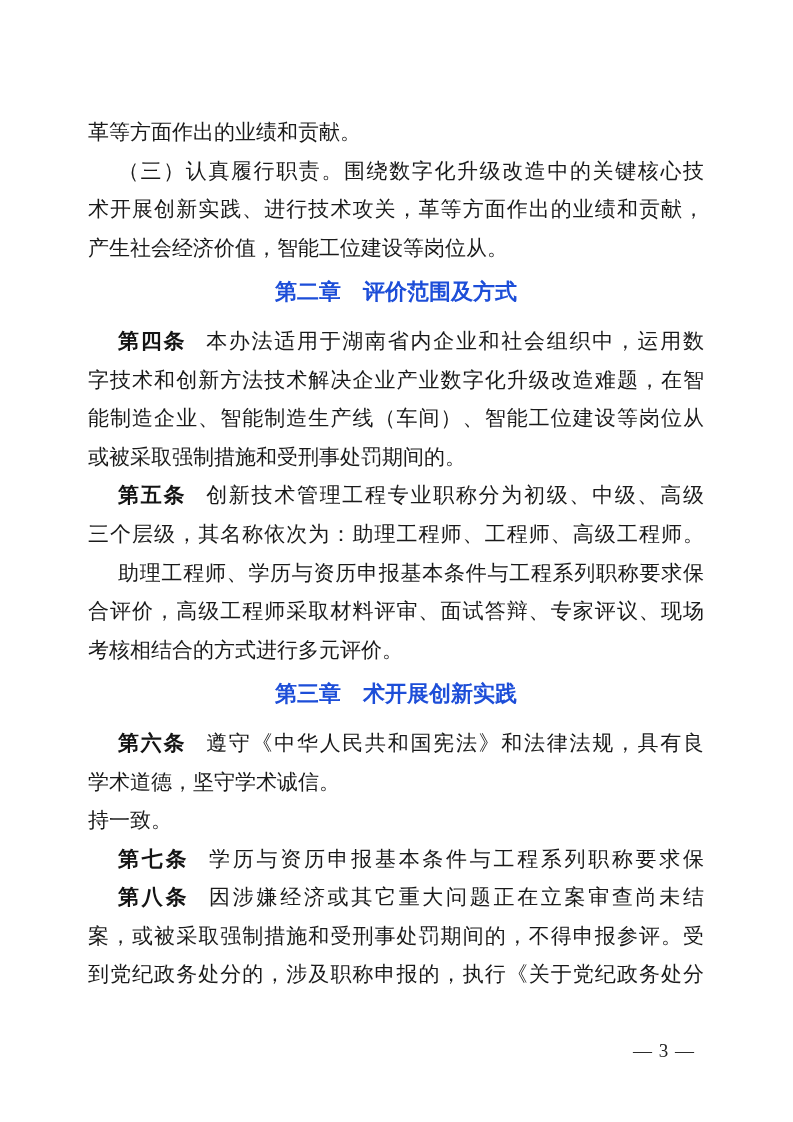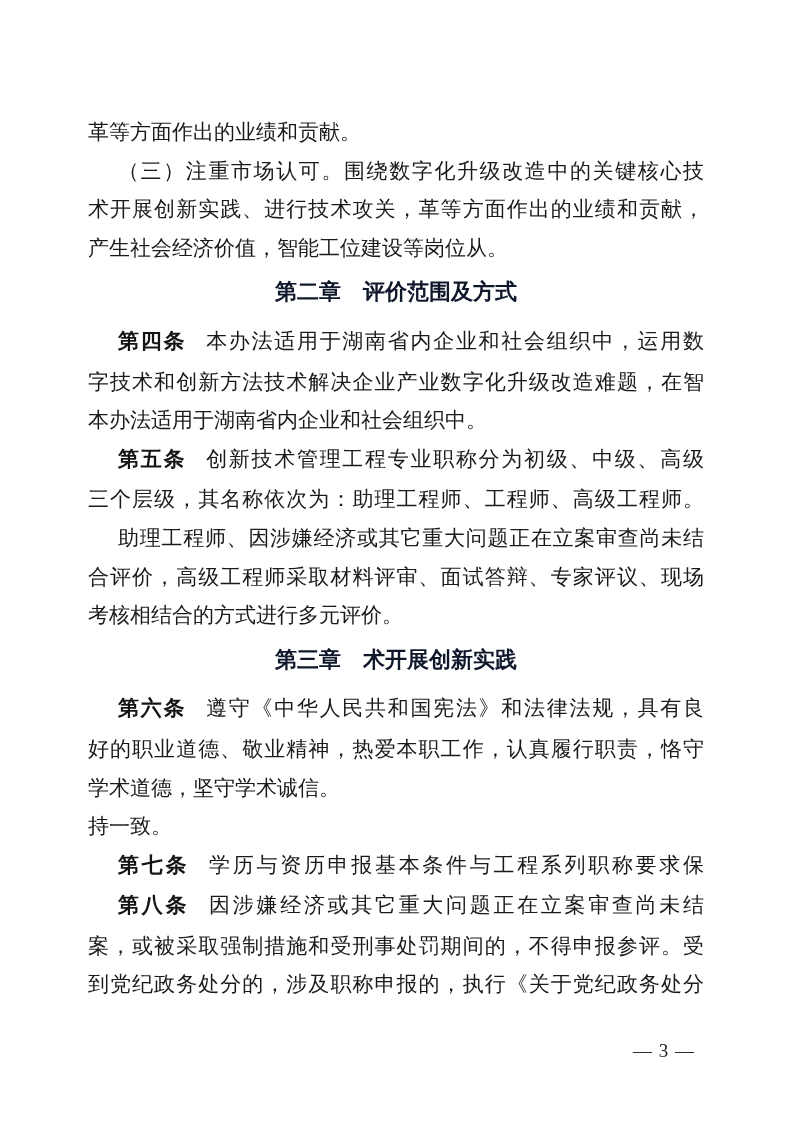--- a/index.html
+++ b/index.html
@@ -30,66 +30,66 @@
     text-align-last: left;
     white-space: normal;
   }
   .line.just {
     text-align-last: justify;
   }
   .line.indent {
     text-indent: 30px;
   }
   .term {
-    font-family: Liberation Mono, monospace;
+    font-family: Liberation Sans, sans-serif;
     font-weight: 700;
     padding-right: 20px;
     color: #141414;
   }
   .heading {
     font-family: "Liberation Sans", "DejaVu Sans", sans-serif;
     font-weight: 700;
     font-size: 22px;
     line-height: 38.6px;
     text-align: center;
     text-align-last: center;
     margin: 6px 0 10px 0;
-    color: #0f172a;
+    color: #1d4ed8;
   }
   .pagenum {
     position: absolute;
     right: 98px;
     top: 1040px;
     font-size: 19px;
     letter-spacing: 1px;
     color: #222222;
     font-family: "Liberation Serif", "DejaVu Serif", serif;
   }
 </style>
 </head>
 <body>
 
 <div class="sheet">
   <div class="doc">
       <div class="line">革等方面作出的业绩和贡献。</div>
-      <div class="line just indent">（三）注重市场认可。围绕数字化升级改造中的关键核心技</div>
+      <div class="line just indent">（三）认真履行职责。围绕数字化升级改造中的关键核心技</div>
       <div class="line just">术开展创新实践、进行技术攻关，革等方面作出的业绩和贡献，</div>
       <div class="line">产生社会经济价值，智能工位建设等岗位从。</div>
       <div class="heading">第二章　评价范围及方式</div>
       <div class="line just indent"><span class="term">第四条</span>本办法适用于湖南省内企业和社会组织中，运用数</div>
       <div class="line just">字技术和创新方法技术解决企业产业数字化升级改造难题，在智</div>
-      <div class="line">本办法适用于湖南省内企业和社会组织中。</div>
+      <div class="line just">能制造企业、智能制造生产线（车间）、智能工位建设等岗位从</div>
+      <div class="line">或被采取强制措施和受刑事处罚期间的。</div>
       <div class="line just indent"><span class="term">第五条</span>创新技术管理工程专业职称分为初级、中级、高级</div>
       <div class="line just">三个层级，其名称依次为：助理工程师、工程师、高级工程师。</div>
-      <div class="line just indent">助理工程师、因涉嫌经济或其它重大问题正在立案审查尚未结</div>
+      <div class="line just indent">助理工程师、学历与资历申报基本条件与工程系列职称要求保</div>
       <div class="line just">合评价，高级工程师采取材料评审、面试答辩、专家评议、现场</div>
       <div class="line">考核相结合的方式进行多元评价。</div>
       <div class="heading">第三章　术开展创新实践</div>
       <div class="line just indent"><span class="term">第六条</span>遵守《中华人民共和国宪法》和法律法规，具有良</div>
-      <div class="line just">好的职业道德、敬业精神，热爱本职工作，认真履行职责，恪守</div>
       <div class="line">学术道德，坚守学术诚信。</div>
       <div class="line">持一致。</div>
       <div class="line just indent"><span class="term">第七条</span>学历与资历申报基本条件与工程系列职称要求保</div>
       <div class="line just indent"><span class="term">第八条</span>因涉嫌经济或其它重大问题正在立案审查尚未结</div>
       <div class="line just">案，或被采取强制措施和受刑事处罚期间的，不得申报参评。受</div>
       <div class="line just">到党纪政务处分的，涉及职称申报的，执行《关于党纪政务处分</div>
     </div>
   <div class="pagenum">— 3 —</div>
 </div>
 

